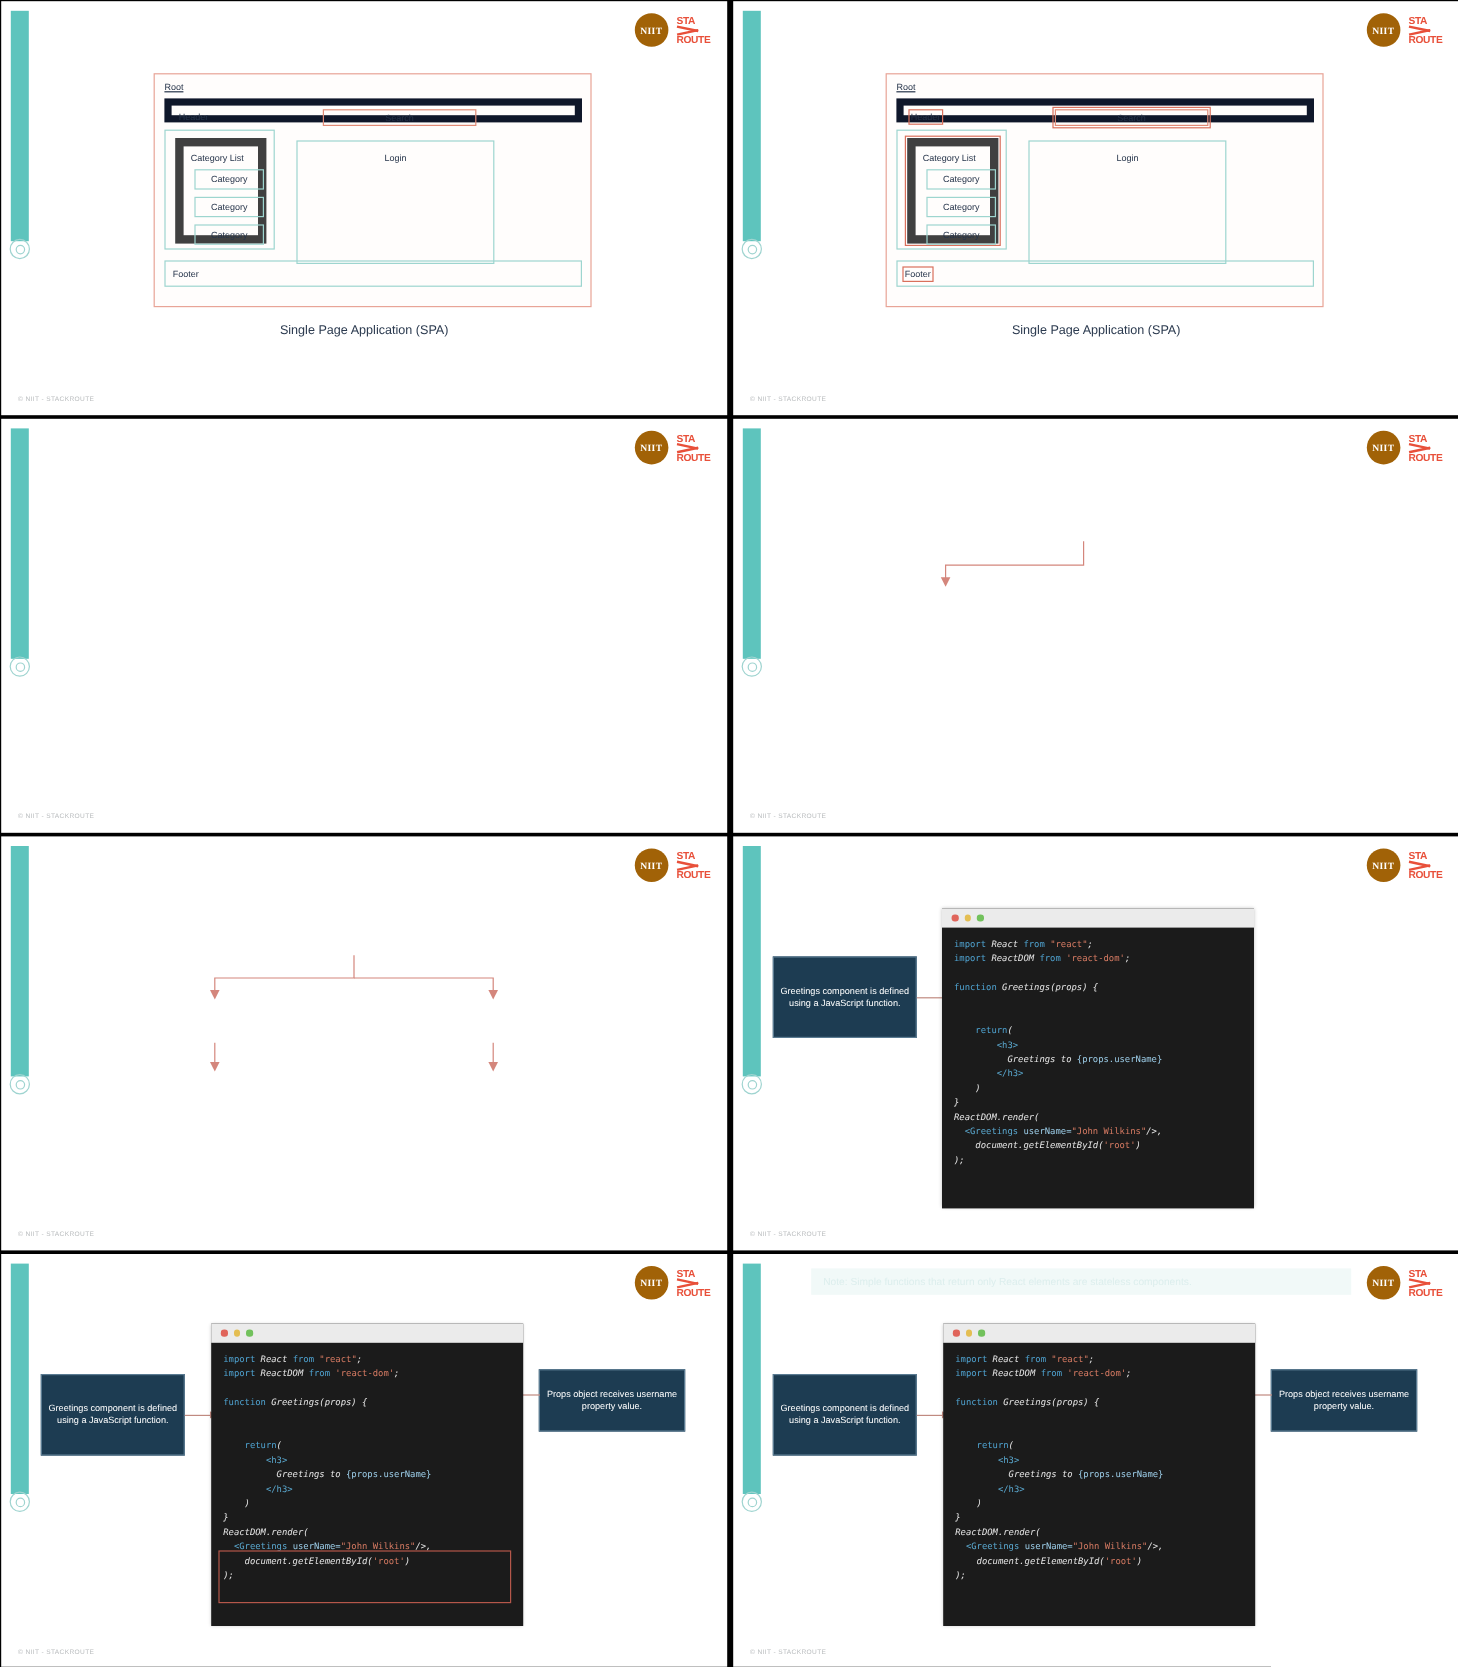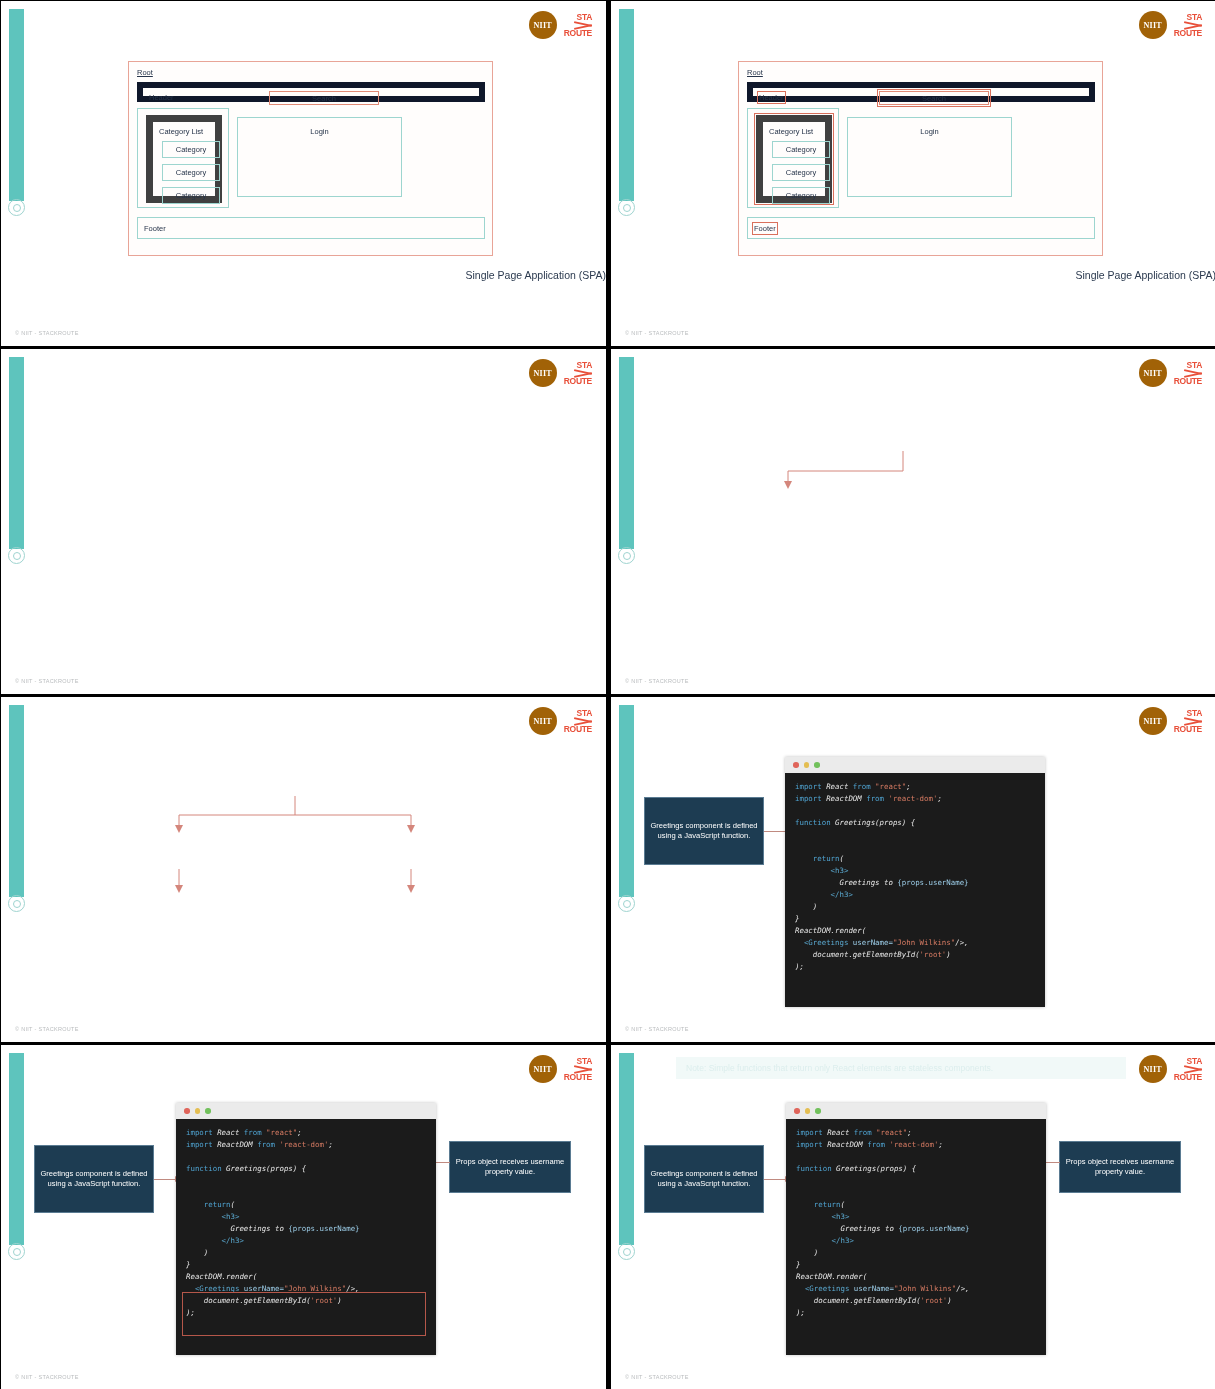--- a/index.html
+++ b/index.html
@@ -48,21 +48,21 @@
   }
   
   .logo { position: absolute; right: 14px; top: 10px; display: flex; align-items: center; gap: 7px; }
   .logo-circle {
     width: 28px; height: 28px; border-radius: 50%;
     background: #a16207;
     display: flex; align-items: center; justify-content: center;
     color: #fff; font-size: 8px; font-weight: bold; letter-spacing: .3px;
     font-family: "Liberation Serif", serif;
   }
-  .logo-sr { display: flex; flex-direction: column; align-items: flex-end; line-height: 1; }
+  .logo-sr { display: flex; flex-direction: column; align-items: flex-start; line-height: 1; }
   .logo-sr .ln { font-size: 8.5px; font-weight: bold; color: #e8503a; letter-spacing: -.3px;
                  font-family: "Liberation Sans", sans-serif; }
   .logo-sr .mid { width: 18px; height: 7px; position: relative; margin: 0px 0; }
   .logo-sr .mid::before, .logo-sr .mid::after {
     content:""; position:absolute; left:0; width:18px; height:1.6px; background:#e8503a;
   }
   .logo-sr .mid::before { top: 1px; transform: rotate(12deg); }
   .logo-sr .mid::after { top: 4.5px; transform: rotate(-12deg); }
 
   
@@ -73,52 +73,52 @@
     background: #fffdfc;
   }
   .wf-label { font-size: 7.5px; color: #26344a; }
   .wf-roottag { position: absolute; left: 8px; top: 6px; text-decoration: underline; }
   .wf-header {
     position: absolute; left: 8px; top: 20px; width: 348px; height: 20px;
     border: 6px solid #0f172a;
   }
   .wf-header > .tag { position: absolute; left: 6px; top: 5px; }
   .wf-search {
-    position: absolute; left: 126px; top: 3px; width: 110px; height: 14px;
+    position: absolute; left: 126px; top: 3px; width: 128px; height: 14px;
     border: 1px solid #e08a76;
     display: flex; align-items: center; justify-content: center;
   }
   .wf-sidebar {
     position: absolute; left: 8px; top: 46px; width: 92px; height: 100px;
     border: 1px solid #9dd5cf;
   }
   .wf-catlist {
     position: absolute; left: 8px; top: 6px; width: 76px; height: 88px;
     border: 7px solid #404040;
     padding-left: 28px;
   }
   .wf-catlist > .tag { position: absolute; left: 6px; top: 5px; }
   .wf-cat {
     position: absolute; left: 9px; width: 58px; height: 17px;
     border: 1px solid #9dd5cf;
     display: flex; align-items: center; justify-content: center;
   }
   .wf-login {
-    position: absolute; left: 108px; top: 55px; width: 165px; height: 80px;
+    position: absolute; left: 118px; top: 55px; width: 165px; height: 103px;
     border: 1px solid #9dd5cf;
   }
   .wf-login > .tag { position: absolute; left: 0; right: 0; top: 9px; text-align: center; }
   .wf-footer {
     position: absolute; left: 8px; top: 155px; width: 348px; height: 22px;
     border: 1px solid #9dd5cf;
   }
   .wf-footer > .tag { position: absolute; left: 6px; top: 6px; }
   .wf-caption {
     position: absolute; left: 0; right: 0; top: 268px;
-    text-align: right; font-size: 10.5px; color: #2b3a4f;
+    text-align: center; font-size: 10.5px; color: #2b3a4f;
   }
   
   .hl { outline: 1.2px solid #d9705c; outline-offset: 1px; }
 
   
   .codewin {
     position: absolute;
     background: #1b1b1b;
     box-shadow: 0 0 3px rgba(0,0,0,.25);
   }

